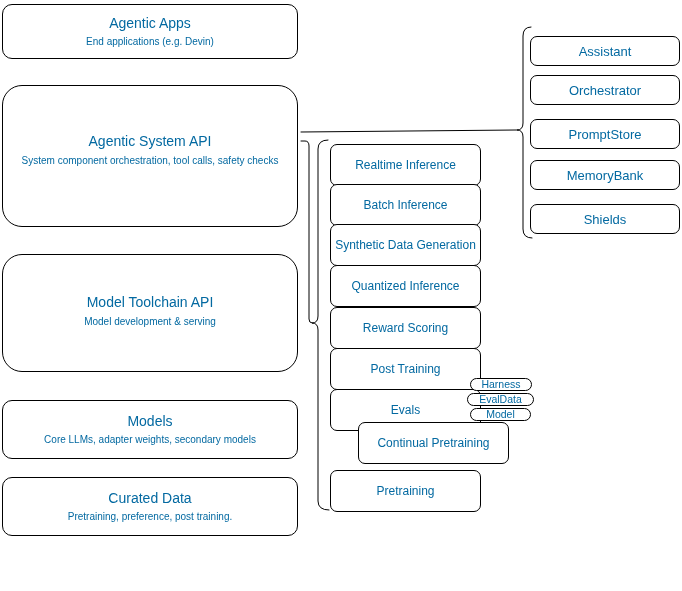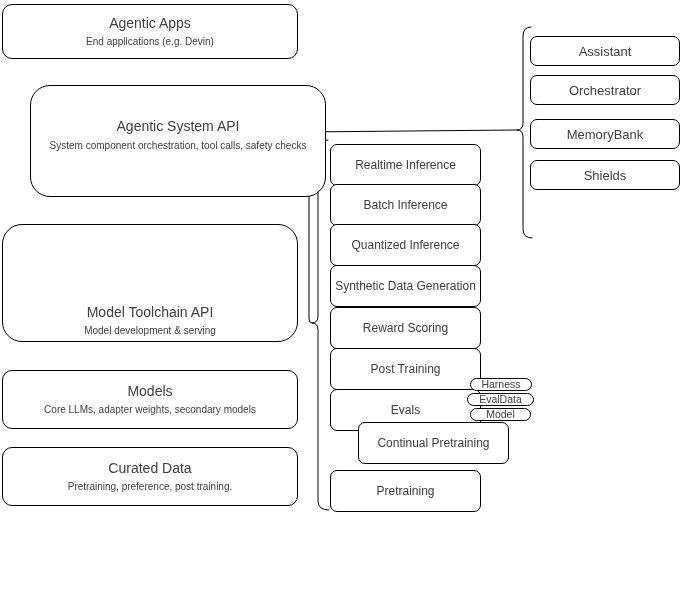--- a/index.html
+++ b/index.html
@@ -1,32 +1,32 @@
 <!DOCTYPE html>
 <html><head>
 <meta charset="utf-8">
 <style>
   html,body{margin:0;padding:0;background:#fff;}
   *{box-sizing:border-box;}
   .canvas{
     position:relative;width:682px;height:591px;background:#fff;overflow:hidden;
-    font-family:"Liberation Sans",sans-serif;color:#404040;text-decoration:underline;
+    font-family:"Liberation Sans",sans-serif;color:#0369a1;text-decoration:underline;
   }
   .connectors{position:absolute;left:0;top:0;z-index:0;}
   .connectors path{stroke:#000;fill:none;stroke-width:1;stroke-linecap:round;}
 
   
   .left-col{position:absolute;left:2px;top:4px;width:296px;display:flex;flex-direction:column;z-index:1;}
   .lbox{
     width:296px;border:1px solid #000;border-radius:10px;background:#fff;
     display:flex;flex-direction:column;align-items:center;justify-content:center;text-align:center;
   }
   .lbox:nth-of-type(1){height:55px;}
-  .lbox:nth-of-type(2){height:112px;margin-top:26px;border-radius:20px;padding-bottom:12px;margin-left:28px;}
-  .lbox:nth-of-type(3){height:118px;margin-top:27px;border-radius:20px;padding-bottom:4px;justify-content:flex-end;}
+  .lbox:nth-of-type(2){height:142px;margin-top:26px;border-radius:20px;padding-bottom:12px;}
+  .lbox:nth-of-type(3){height:118px;margin-top:27px;border-radius:20px;padding-bottom:4px;}
   .lbox:nth-of-type(4){height:59px;margin-top:28px;}
   .lbox:nth-of-type(5){height:59px;margin-top:18px;}
   .lbox:nth-of-type(6){height:52px;margin-top:23px;}
   .ltitle{font-size:14px;line-height:1.25;}
   .lsub{font-size:10px;line-height:1.2;margin-top:4px;}
 
   
   .mid-col,.right-col,.pill-group{position:absolute;left:0;top:0;width:682px;height:591px;z-index:1;padding-left:12px;}
   .mbox{
     position:absolute;left:330px;width:151px;height:42px;border:1px solid #000;border-radius:7px;
@@ -103,41 +103,42 @@
         <div class="lsub">Pretraining, preference, post training.</div>
       </div>
     </div>
 
   <div class="mid-col">
 
       <div class="mbox">Realtime Inference</div>
 
       <div class="mbox">Batch Inference</div>
 
+      <div class="mbox">Synthetic Data Generation</div>
+
       <div class="mbox">Quantized Inference</div>
-
-      <div class="mbox">Synthetic Data Generation</div>
 
       <div class="mbox">Reward Scoring</div>
 
       <div class="mbox">Post Training</div>
 
       <div class="mbox">Evals</div>
 
       <div class="mbox">Continual Pretraining</div>
 
       <div class="mbox">Pretraining</div>
     </div>
 
   <div class="right-col">
 
       <div class="rbox">Assistant</div>
 
       <div class="rbox">Orchestrator</div>
 
+      <div class="rbox">PromptStore</div>
 
       <div class="rbox">MemoryBank</div>
 
       <div class="rbox">Shields</div>
     </div>
 
   <div class="pill-group">
 
       <div class="pill">Harness</div>
 

